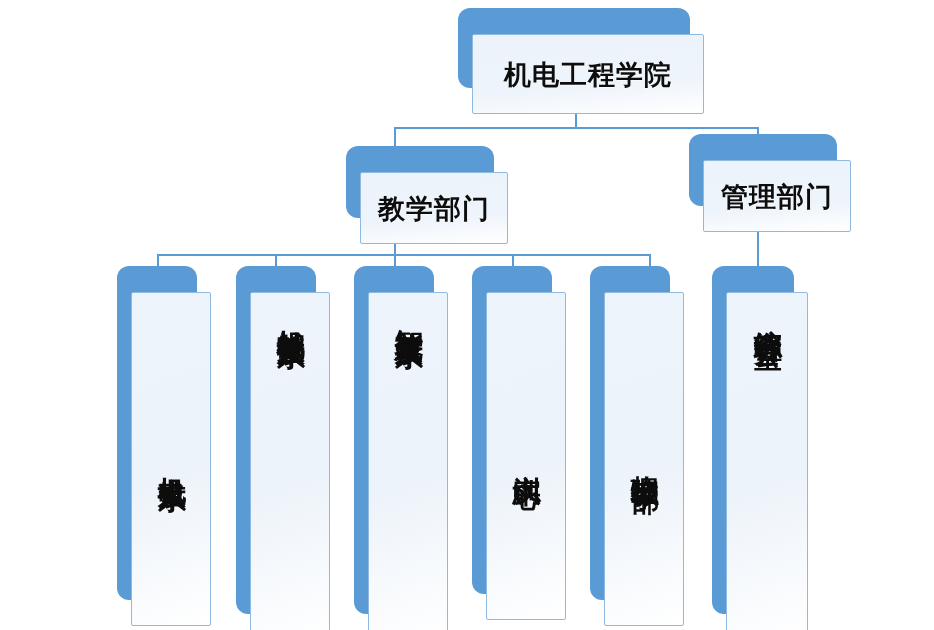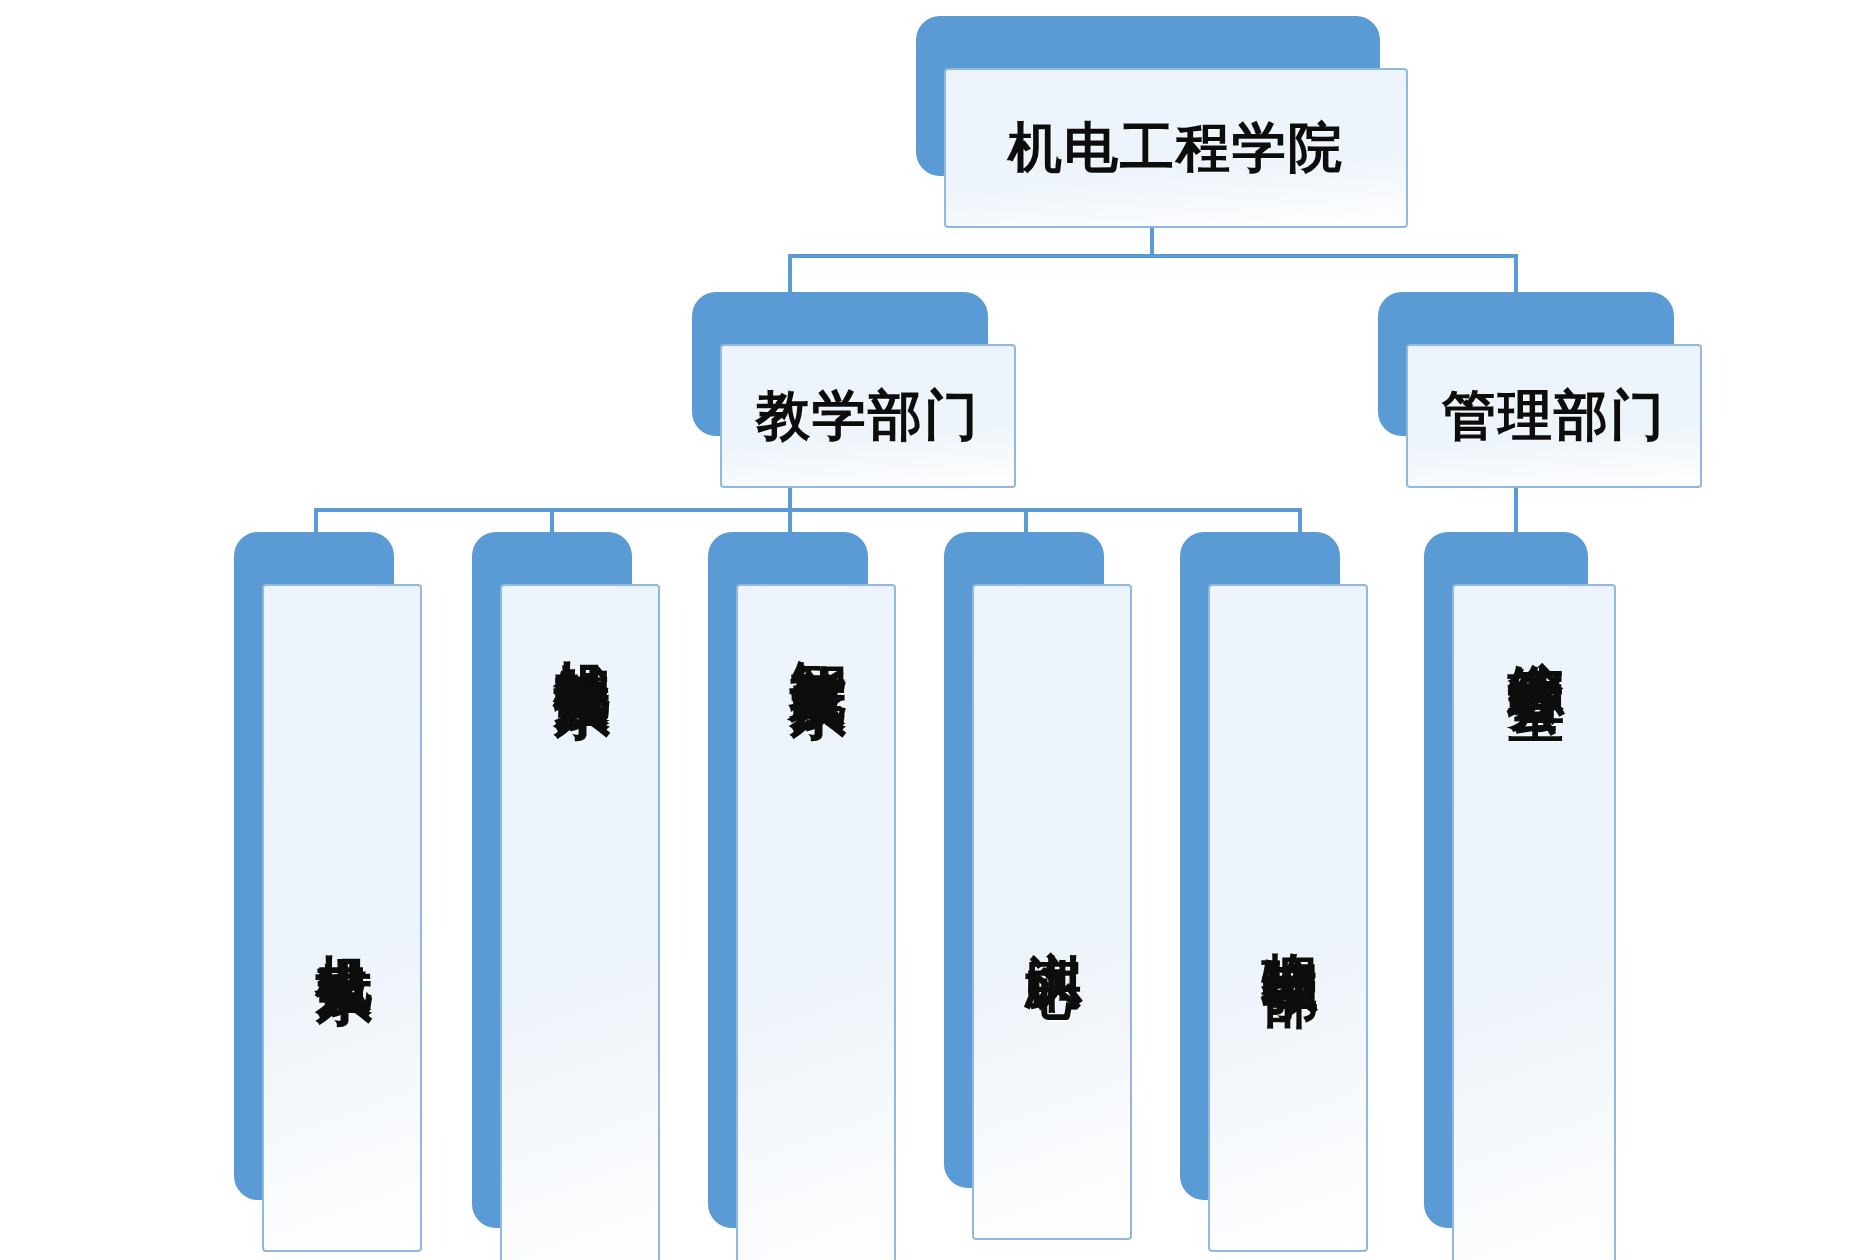--- a/index.html
+++ b/index.html
@@ -123,21 +123,21 @@
     </div>
   </div>
 
   <div class="node horiz" style="left:346px; top:146px; width:148px; height:72px;">
     <div class="shadow"></div>
     <div class="body">
       <span class="label-h">教学部门</span>
     </div>
   </div>
 
-  <div class="node horiz" style="left:689px; top:146px; width:148px; height:72px;">
+  <div class="node horiz" style="left:689px; top:134px; width:148px; height:72px;">
     <div class="shadow"></div>
     <div class="body">
       <span class="label-h">管理部门</span>
     </div>
   </div>
 
   <div class="node vert center-text" style="left:117px; top:266px; width:80px; height:334px;">
     <div class="shadow"></div>
     <div class="body">
       <span class="label-v">机电技术系</span>

